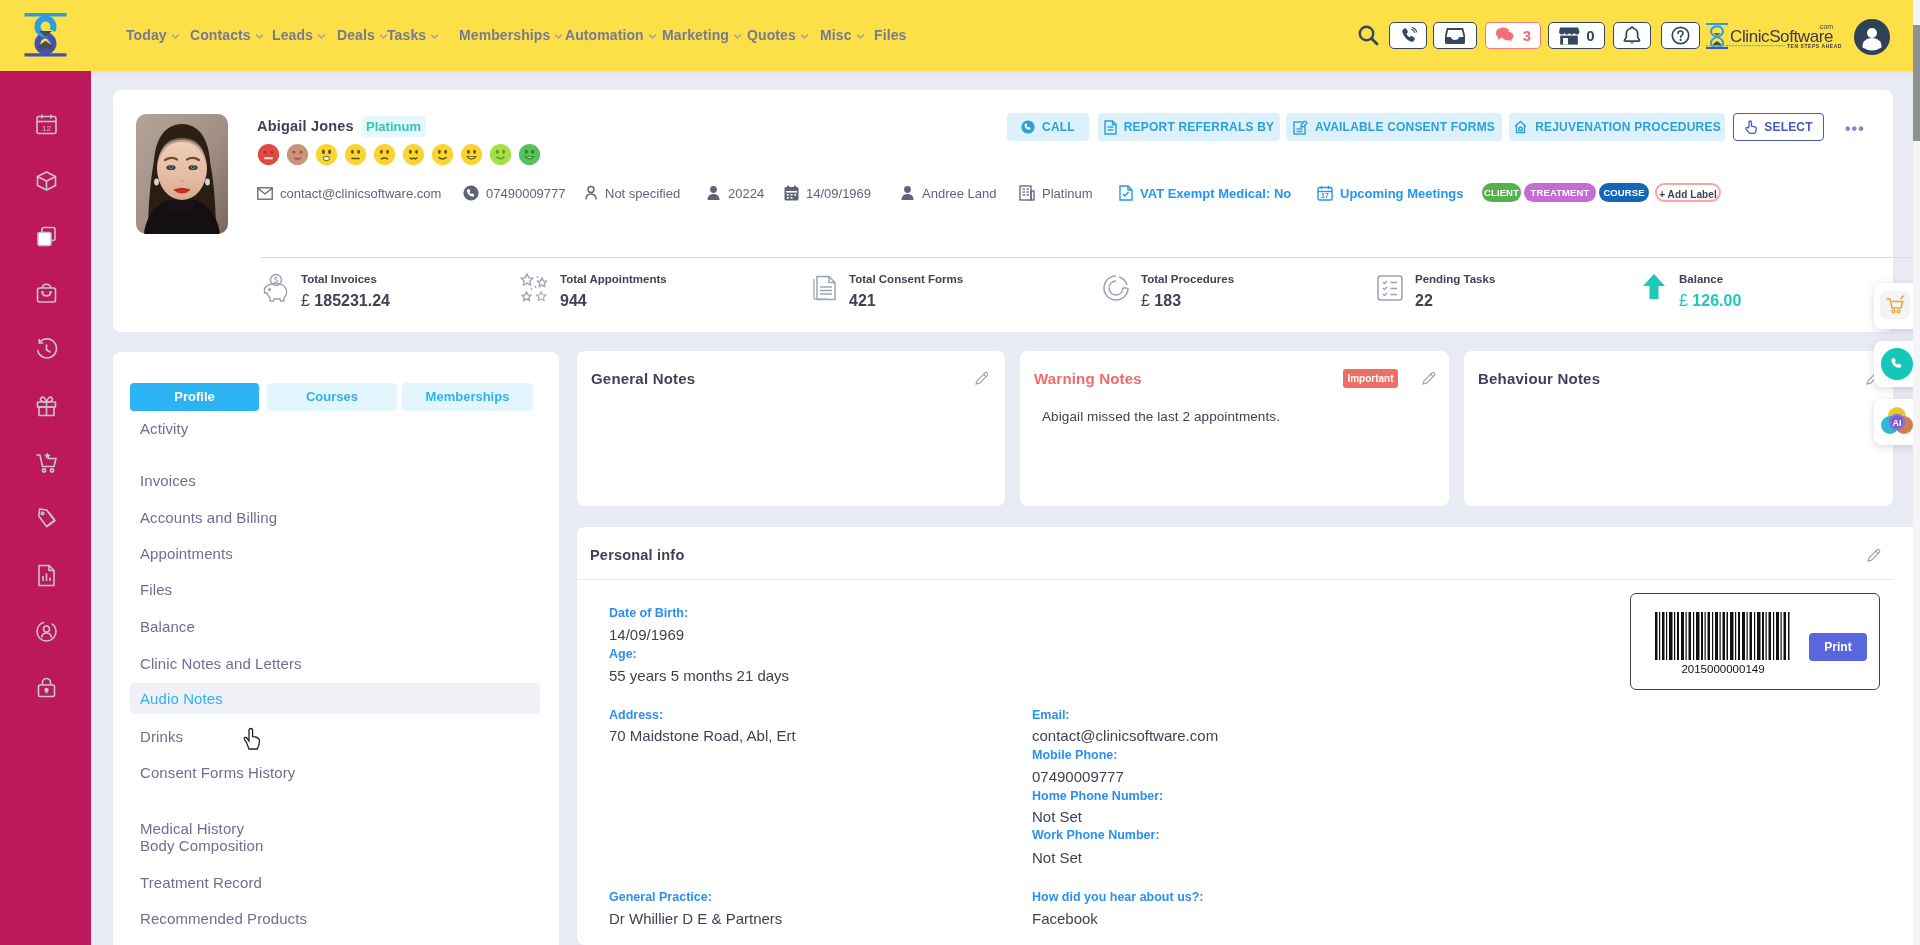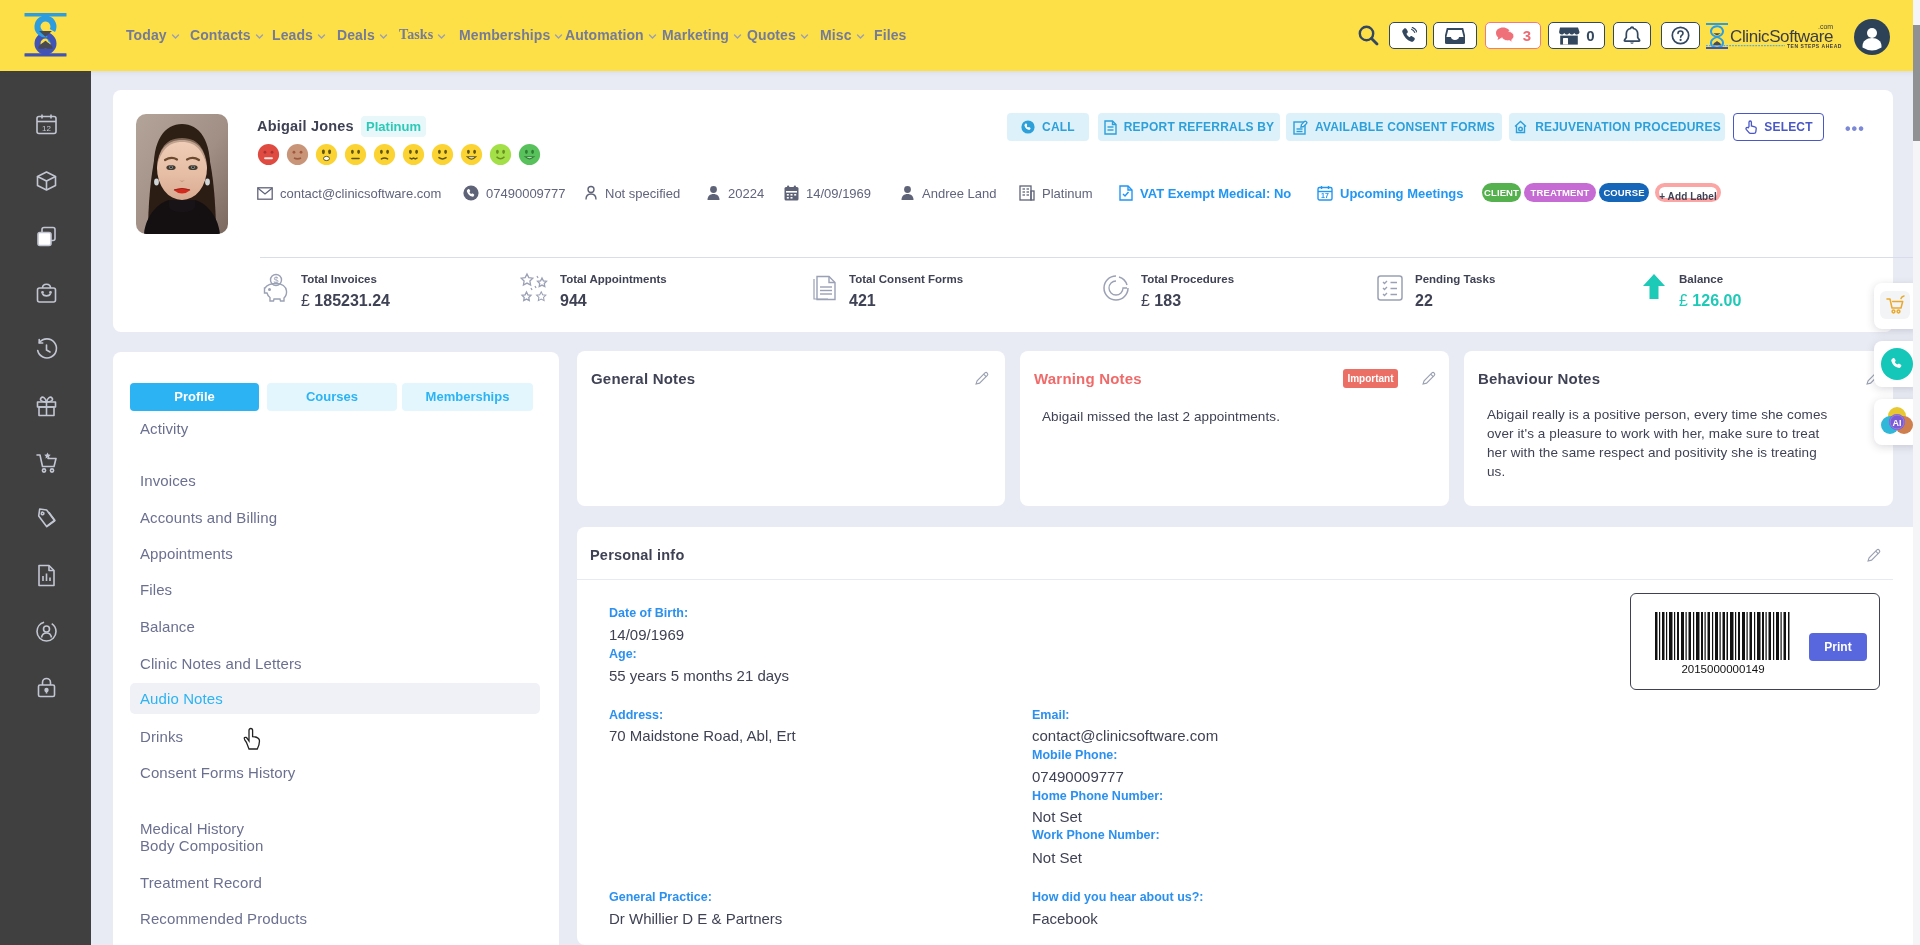--- a/index.html
+++ b/index.html
@@ -10,21 +10,21 @@
 
 #navbar { position:absolute; left:0; top:0; width:1920px; height:71px; background:#fde047; box-shadow:0 1px 5px rgba(60,60,90,0.12); z-index:20; }
 #navmenu { position:absolute; left:0; top:0; height:71px; width:1340px; }
 #navmenu .mi { position:absolute; top:27px; font-size:14px; font-weight:700; color:#757a96; letter-spacing:0.1px; display:flex; align-items:center; white-space:nowrap; }
 #navmenu .mi .chev { margin-left:4px; margin-top:2px; width:9px; height:9px; display:inline-block; }
 .chev svg { display:block; }
 
 .topbtn { position:absolute; top:22px; height:27px; border:1px solid #33475e; border-radius:5px; background:#fff; display:flex; align-items:center; justify-content:center; gap:6px; color:#33475e; font-weight:700; }
 
 
-#sidebar { position:absolute; left:0; top:71px; width:91px; height:874px; background:#404040; z-index:10; }
+#sidebar { position:absolute; left:0; top:71px; width:91px; height:874px; background:#be185d; z-index:10; }
 .sico { position:absolute; left:34px; width:25px; height:25px; color:#c2c6d2; }
 .sico svg { width:25px; height:25px; display:block; }
 
 
 .card { position:absolute; background:#fff; border-radius:8px; }
 
 
 #clientcard { left:113px; top:90px; width:1780px; height:242px; }
 #photo { position:absolute; left:23px; top:24px; width:92px; height:120px; border-radius:10px; overflow:hidden; }
 #cname { position:absolute; left:144px; top:28px; font-size:14.5px; font-weight:700; color:#3f4254; letter-spacing:0.2px; }
@@ -96,21 +96,21 @@
     <span class="mi" style="left:272px;">Leads<span class="chev">
           <svg width="9" height="9" viewBox="0 0 9 9">
             <path d="M1.5 3 L4.5 6 L7.5 3" stroke="#9a9fb4" stroke-width="1.4" fill="none" stroke-linecap="round"></path>
           </svg>
         </span></span>
     <span class="mi" style="left:337px;">Deals<span class="chev">
           <svg width="9" height="9" viewBox="0 0 9 9">
             <path d="M1.5 3 L4.5 6 L7.5 3" stroke="#9a9fb4" stroke-width="1.4" fill="none" stroke-linecap="round"></path>
           </svg>
         </span></span>
-    <span class="mi" style="left:399px;font-family:Liberation Serif, serif;">Tasks<span class="chev">
+    <span class="mi" style="left:387px;">Tasks<span class="chev">
           <svg width="9" height="9" viewBox="0 0 9 9">
             <path d="M1.5 3 L4.5 6 L7.5 3" stroke="#9a9fb4" stroke-width="1.4" fill="none" stroke-linecap="round"></path>
           </svg>
         </span></span>
     <span class="mi" style="left:459px;">Memberships<span class="chev">
           <svg width="9" height="9" viewBox="0 0 9 9">
             <path d="M1.5 3 L4.5 6 L7.5 3" stroke="#9a9fb4" stroke-width="1.4" fill="none" stroke-linecap="round"></path>
           </svg>
         </span></span>
     <span class="mi" style="left:565px;">Automation<span class="chev">
@@ -446,21 +446,21 @@
   <div class="crow blue-link" style="left:1204px; font-weight:700;"><svg width="16" height="16" viewBox="0 0 16 16" fill="none" stroke="#2196f3" stroke-width="1.4">
         <rect x="1" y="2.5" width="14" height="12.5" rx="1.5"></rect>
         <line x1="1" y1="6.5" x2="15" y2="6.5"></line>
         <line x1="4.5" y1="1" x2="4.5" y2="4"></line>
         <line x1="11.5" y1="1" x2="11.5" y2="4"></line>
         <text x="8" y="13" font-size="7" fill="#2196f3" stroke="none" text-anchor="middle" font-family="Liberation Sans">17</text>
       </svg>Upcoming Meetings</div>
   <div class="pill" style="left:1369px; width:39px; background:#54b14e;">CLIENT</div>
   <div class="pill" style="left:1411px; width:72px; background:#c66bd3;">TREATMENT</div>
   <div class="pill" style="left:1486px; width:50px; background:#1565b8;">COURSE</div>
-  <div class="pill" style="left:1542px; width:66px; background:#fff; border:4px solid #fca5a5; color:#3f4254; font-weight:600; font-size:10px;">+ Add Label</div>
+  <div class="pill" style="left:1542px; width:66px; background:#fff; border:2px solid #fca5a5; color:#3f4254; font-weight:600; font-size:10px;">+ Add Label</div>
 
   <div class="hbtn" style="left:894px; width:82px;"><svg width="14" height="14" viewBox="0 0 14 14">
         <circle cx="7" cy="7" r="6.6" fill="#2d9fd9"></circle>
         <path d="M4.4 3.6 c0.4-0.3 0.9-0.2 1.2 0.2 l0.5 0.8 c0.2 0.4 0.1 0.8-0.2 1.1 l-0.3 0.3 c0.3 0.7 0.9 1.3 1.5 1.6 l0.3-0.3 c0.3-0.3 0.7-0.3 1-0.1 l0.8 0.5 c0.4 0.3 0.5 0.8 0.2 1.2 l-0.4 0.5 c-0.3 0.4-0.9 0.6-1.4 0.4 C5.7 9.4 4.2 7.9 3.5 5.7 3.3 5.1 3.5 4.6 3.9 4.2 z" fill="#fff"></path>
       </svg>CALL</div>
   <div class="hbtn" style="left:985px; width:182px;"><svg width="13" height="15" viewBox="0 0 13 15" fill="none" stroke="#2d9fd9" stroke-width="1.4">
         <path d="M1 1 h7.5 l3.5 3.5 v9.5 h-11 z"></path>
         <path d="M8.5 1 v3.5 h3.5"></path>
         <line x1="3.5" y1="7" x2="9.5" y2="7"></line>
         <line x1="3.5" y1="10" x2="9.5" y2="10"></line>
@@ -587,21 +587,20 @@
       <line x1="10.3" y1="4.4" x2="12.9" y2="7"></line>
     </svg>
   <div class="ntext" style="left:22px; top:56px; width:350px;">Abigail missed the last 2 appointments.</div>
 </div>
 <div class="card ncard" id="ncard3" style="left:1464px; width:429px;">
   <div class="ntitle">Behaviour Notes</div>
   <svg class="clip" style="left:401px;" viewBox="0 0 17 17" fill="none" stroke="#9aa0b2" stroke-width="1.2">
       <path d="M2.2 14.8 L3.3 11.4 L11.6 3.1 a1.85 1.85 0 0 1 2.6 2.6 L5.9 14 L2.2 14.8 z"></path>
       <line x1="10.3" y1="4.4" x2="12.9" y2="7"></line>
     </svg>
-  <div class="ntext" style="left:23px; top:54px; width:360px;">Abigail really is a positive person, every time she comes<br>over it's a pleasure to work with her, make sure to treat<br>her with the same respect and positivity she is treating<br>us.</div>
 </div>
 
 <div class="card" id="pinfo">
   <div class="abs" style="left:13px; top:20px; font-size:14.5px; font-weight:700; color:#3f4254; letter-spacing:0.2px;">Personal info</div>
   <svg class="clip" style="left:1289px; top:20px;" viewBox="0 0 17 17" fill="none" stroke="#9aa0b2" stroke-width="1.2">
       <path d="M2.2 14.8 L3.3 11.4 L11.6 3.1 a1.85 1.85 0 0 1 2.6 2.6 L5.9 14 L2.2 14.8 z"></path>
       <line x1="10.3" y1="4.4" x2="12.9" y2="7"></line>
     </svg>
   <div class="abs" style="left:0; top:52px; width:1316px; height:1px; background:#e8eaf1;"></div>
   <div class="plab" style="left:32px; top:79px;">Date of Birth:</div>

